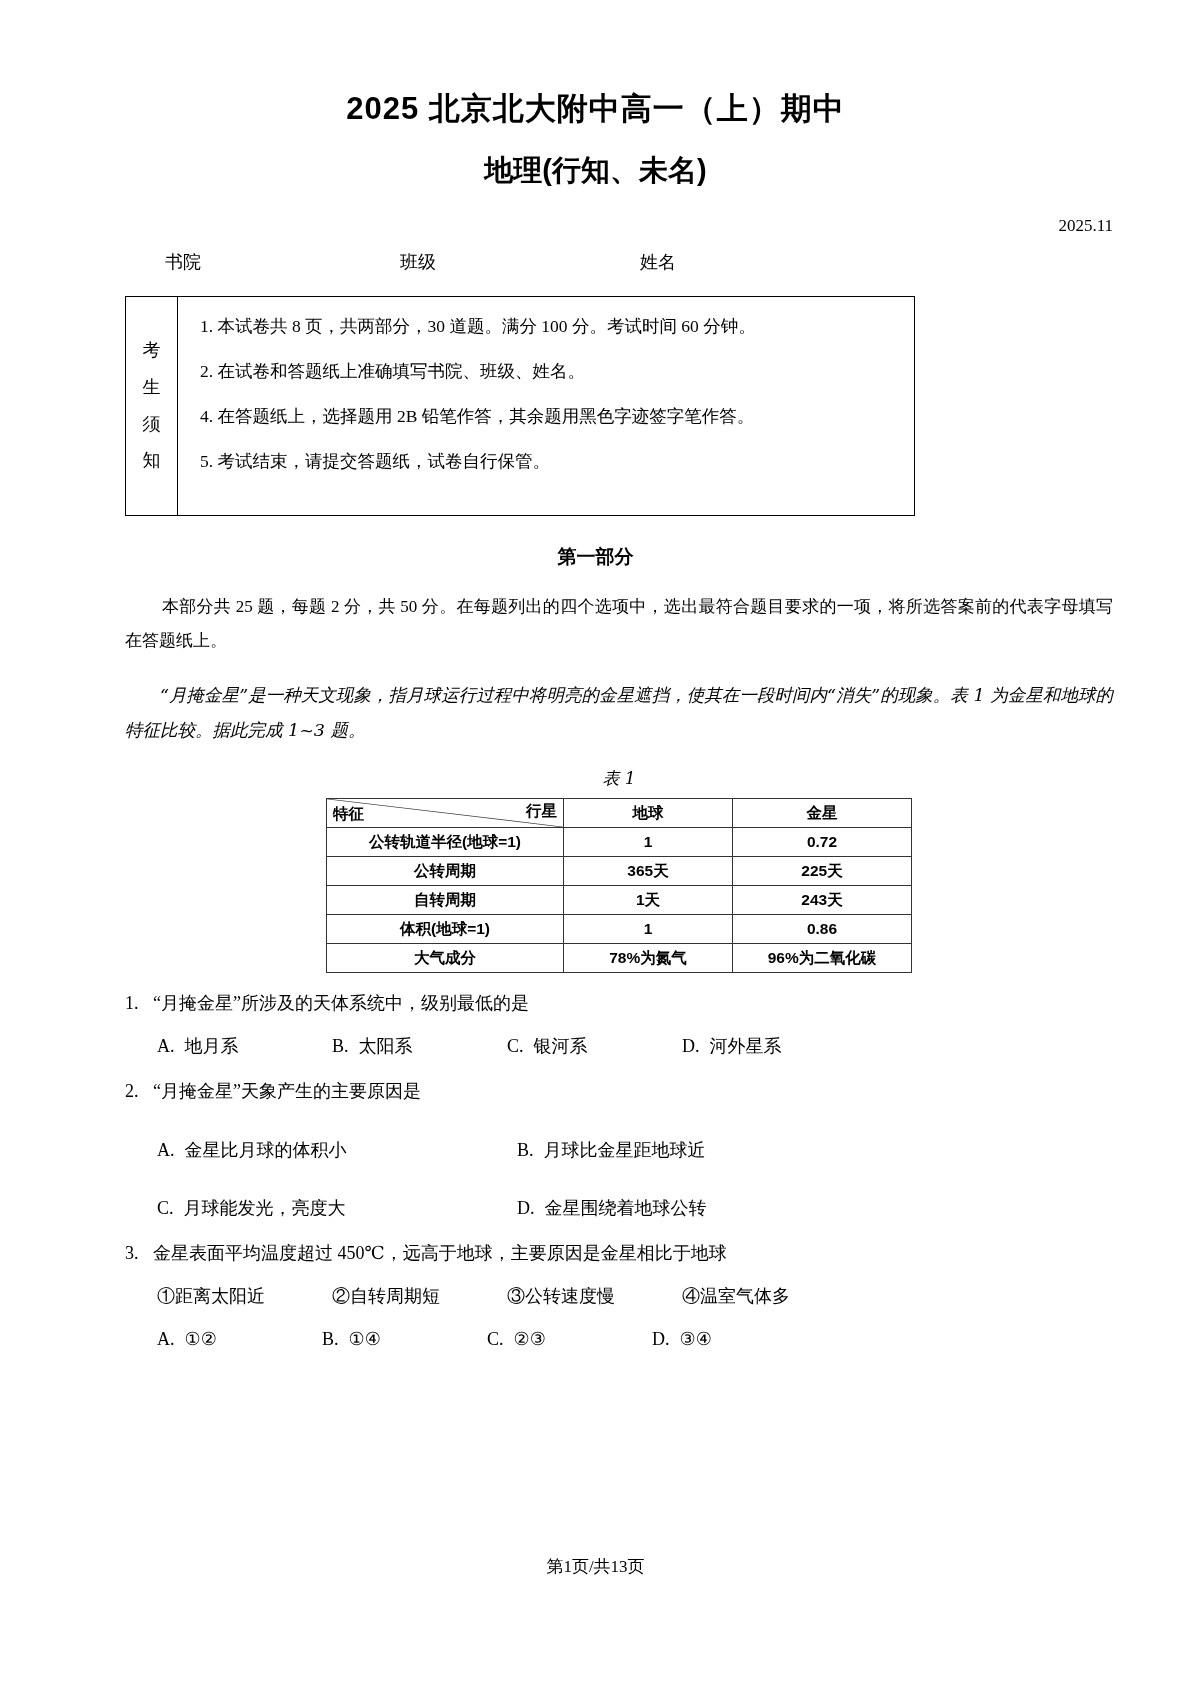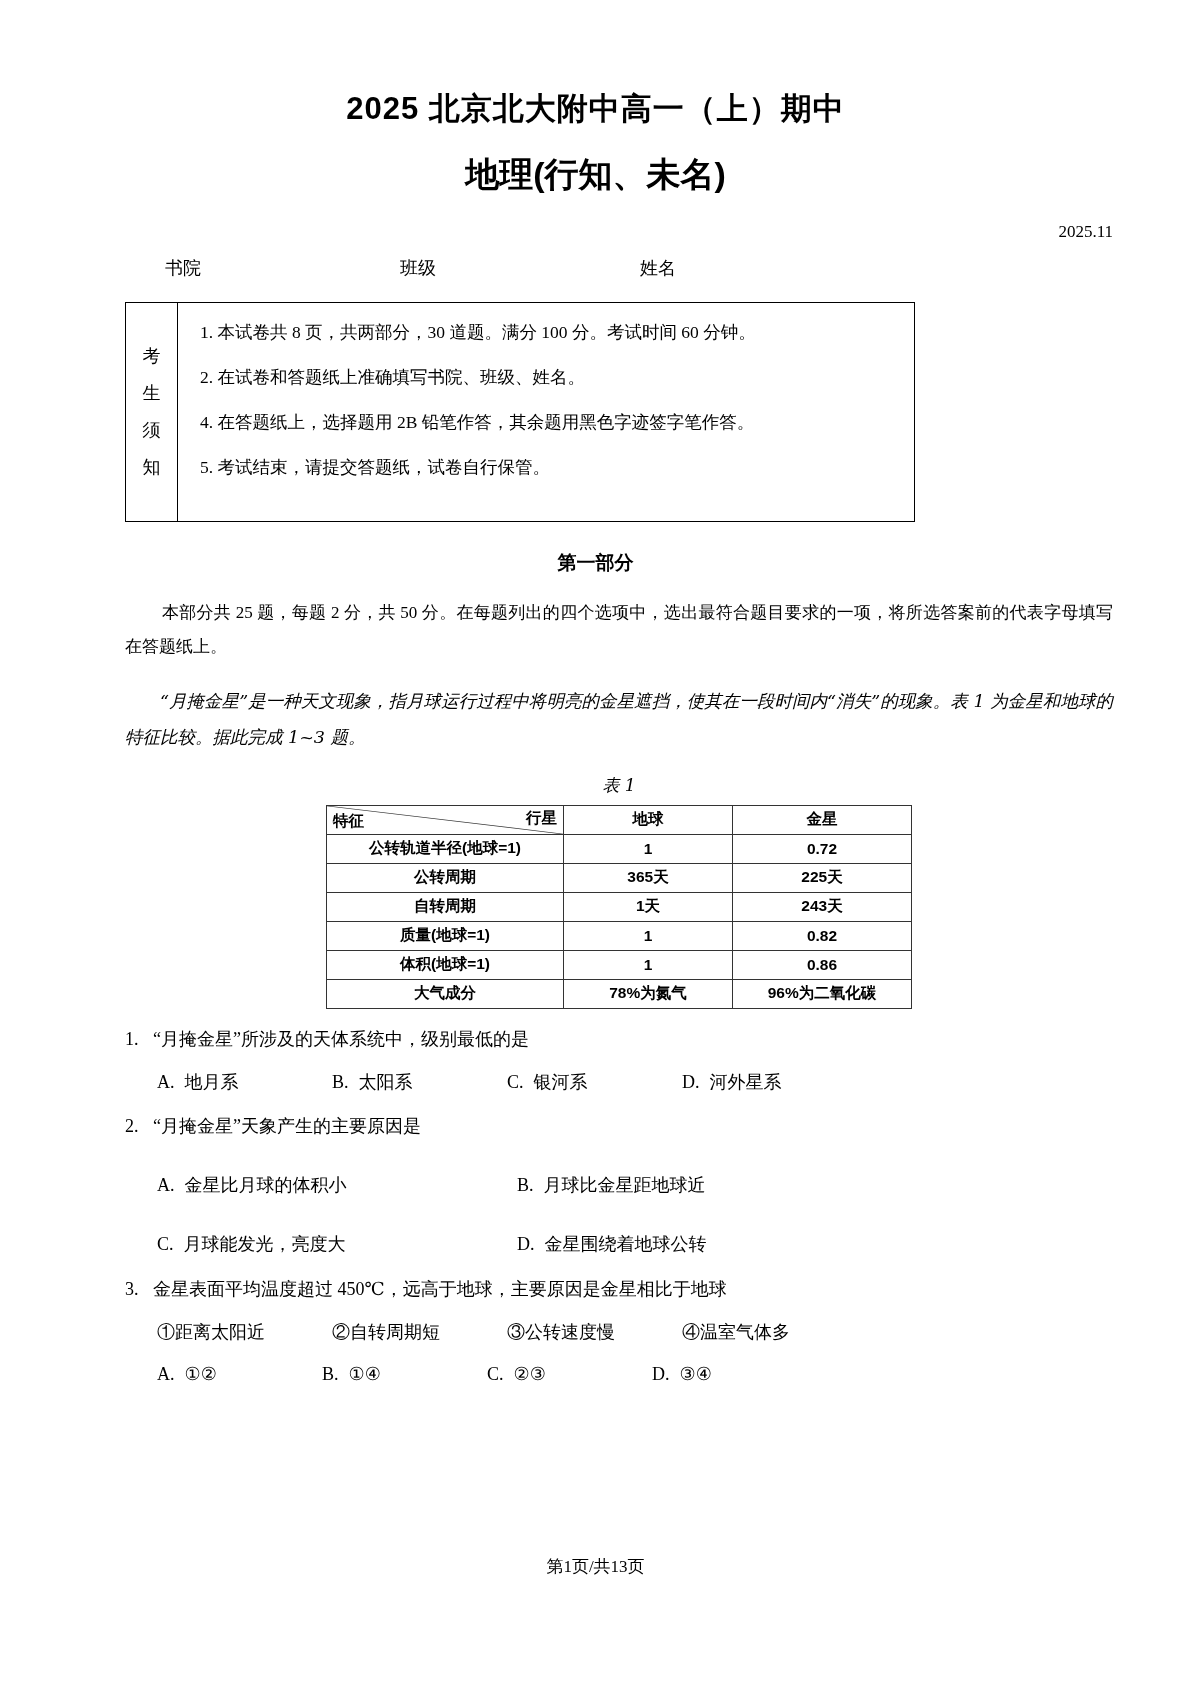--- a/index.html
+++ b/index.html
@@ -29,21 +29,21 @@
     font-size: 31px;
     font-weight: bold;
     letter-spacing: 1px;
     margin: 0;
     padding-top: 88px;
     line-height: 1.35;
     font-family: "Liberation Sans", "DejaVu Sans", sans-serif;
   }
   .title-sub {
     text-align: center;
-    font-size: 34px;
+    font-size: 29px;
     font-weight: bold;
     margin: 0;
     padding-top: 22px;
     line-height: 1.3;
     font-family: "Liberation Sans", "DejaVu Sans", sans-serif;
   }
   .exam-date {
     text-align: right;
     font-size: 17px;
     padding-right: 78px;
@@ -286,25 +286,20 @@
             <td class="c-feat">公转周期</td>
             <td class="c-earth">365天</td>
             <td class="c-venus">225天</td>
           </tr>
           <tr>
             <td class="c-feat">自转周期</td>
             <td class="c-earth">1天</td>
             <td class="c-venus">243天</td>
           </tr>
           <tr>
-            <td class="c-feat">质量(地球=1)</td>
-            <td class="c-earth">1</td>
-            <td class="c-venus">0.82</td>
-          </tr>
-          <tr>
             <td class="c-feat">体积(地球=1)</td>
             <td class="c-earth">1</td>
             <td class="c-venus">0.86</td>
           </tr>
           <tr>
             <td class="c-feat">大气成分</td>
             <td class="c-earth">78%为氮气</td>
             <td class="c-venus">96%为二氧化碳</td>
           </tr>
         </tbody>

